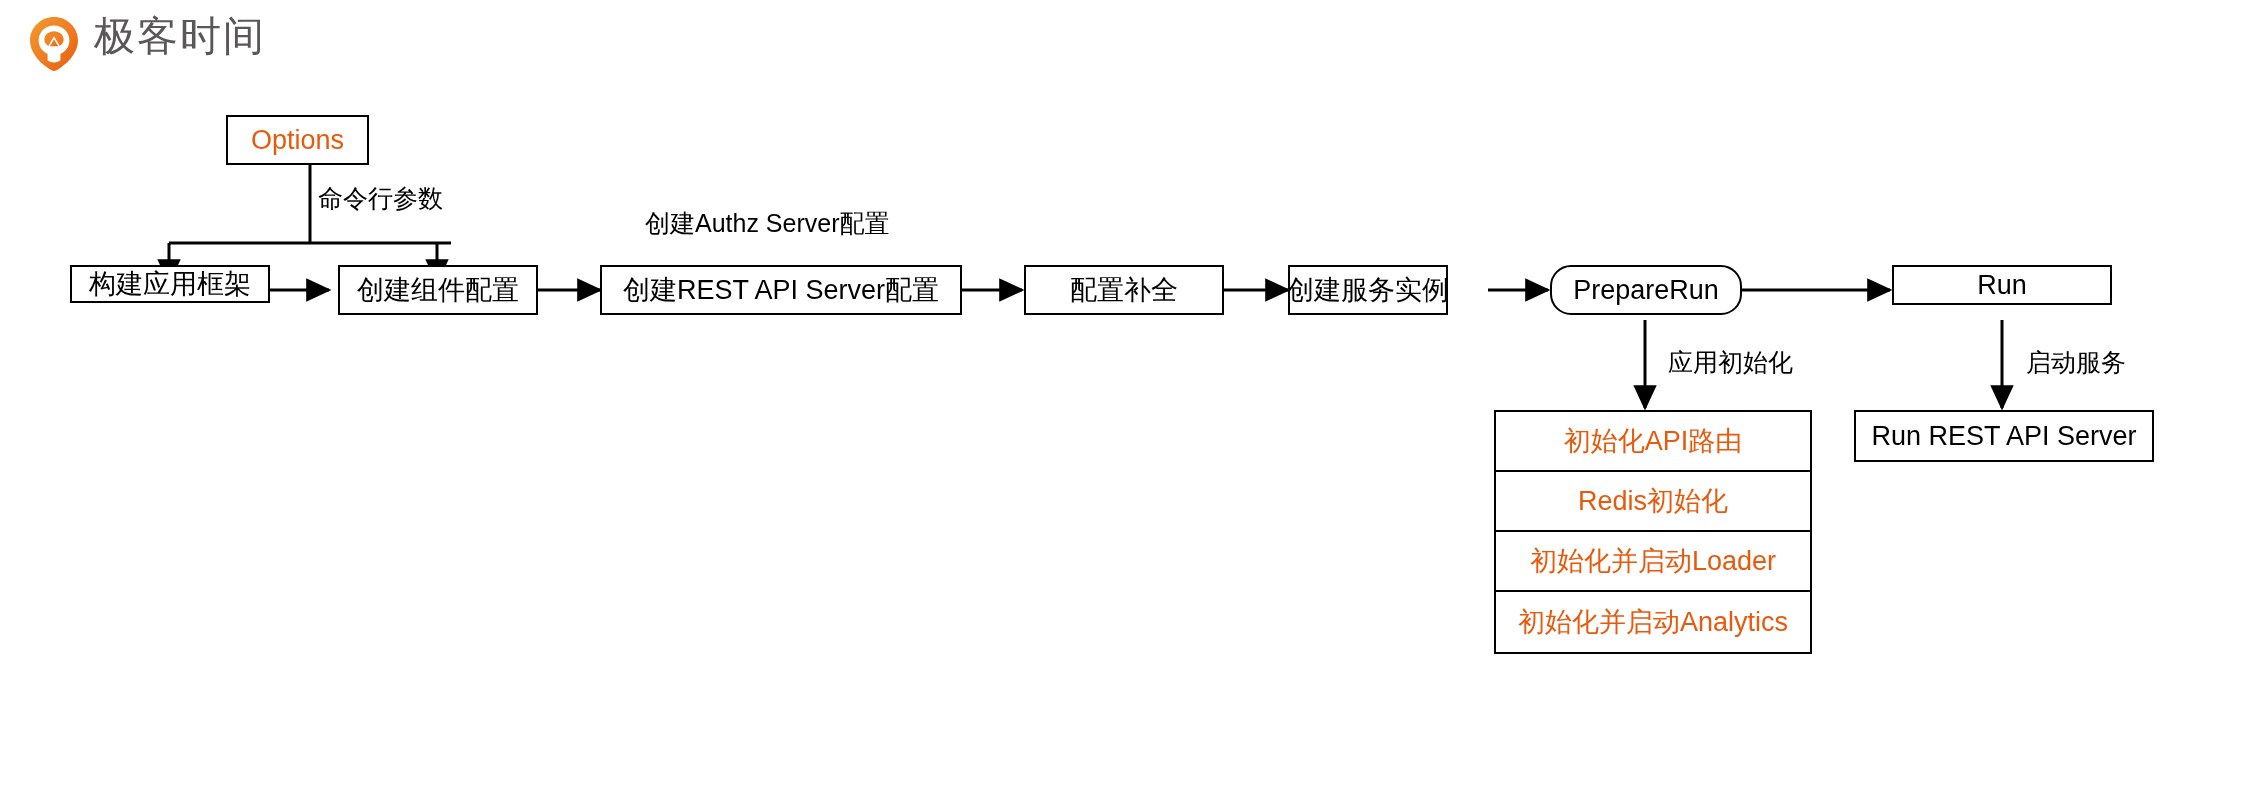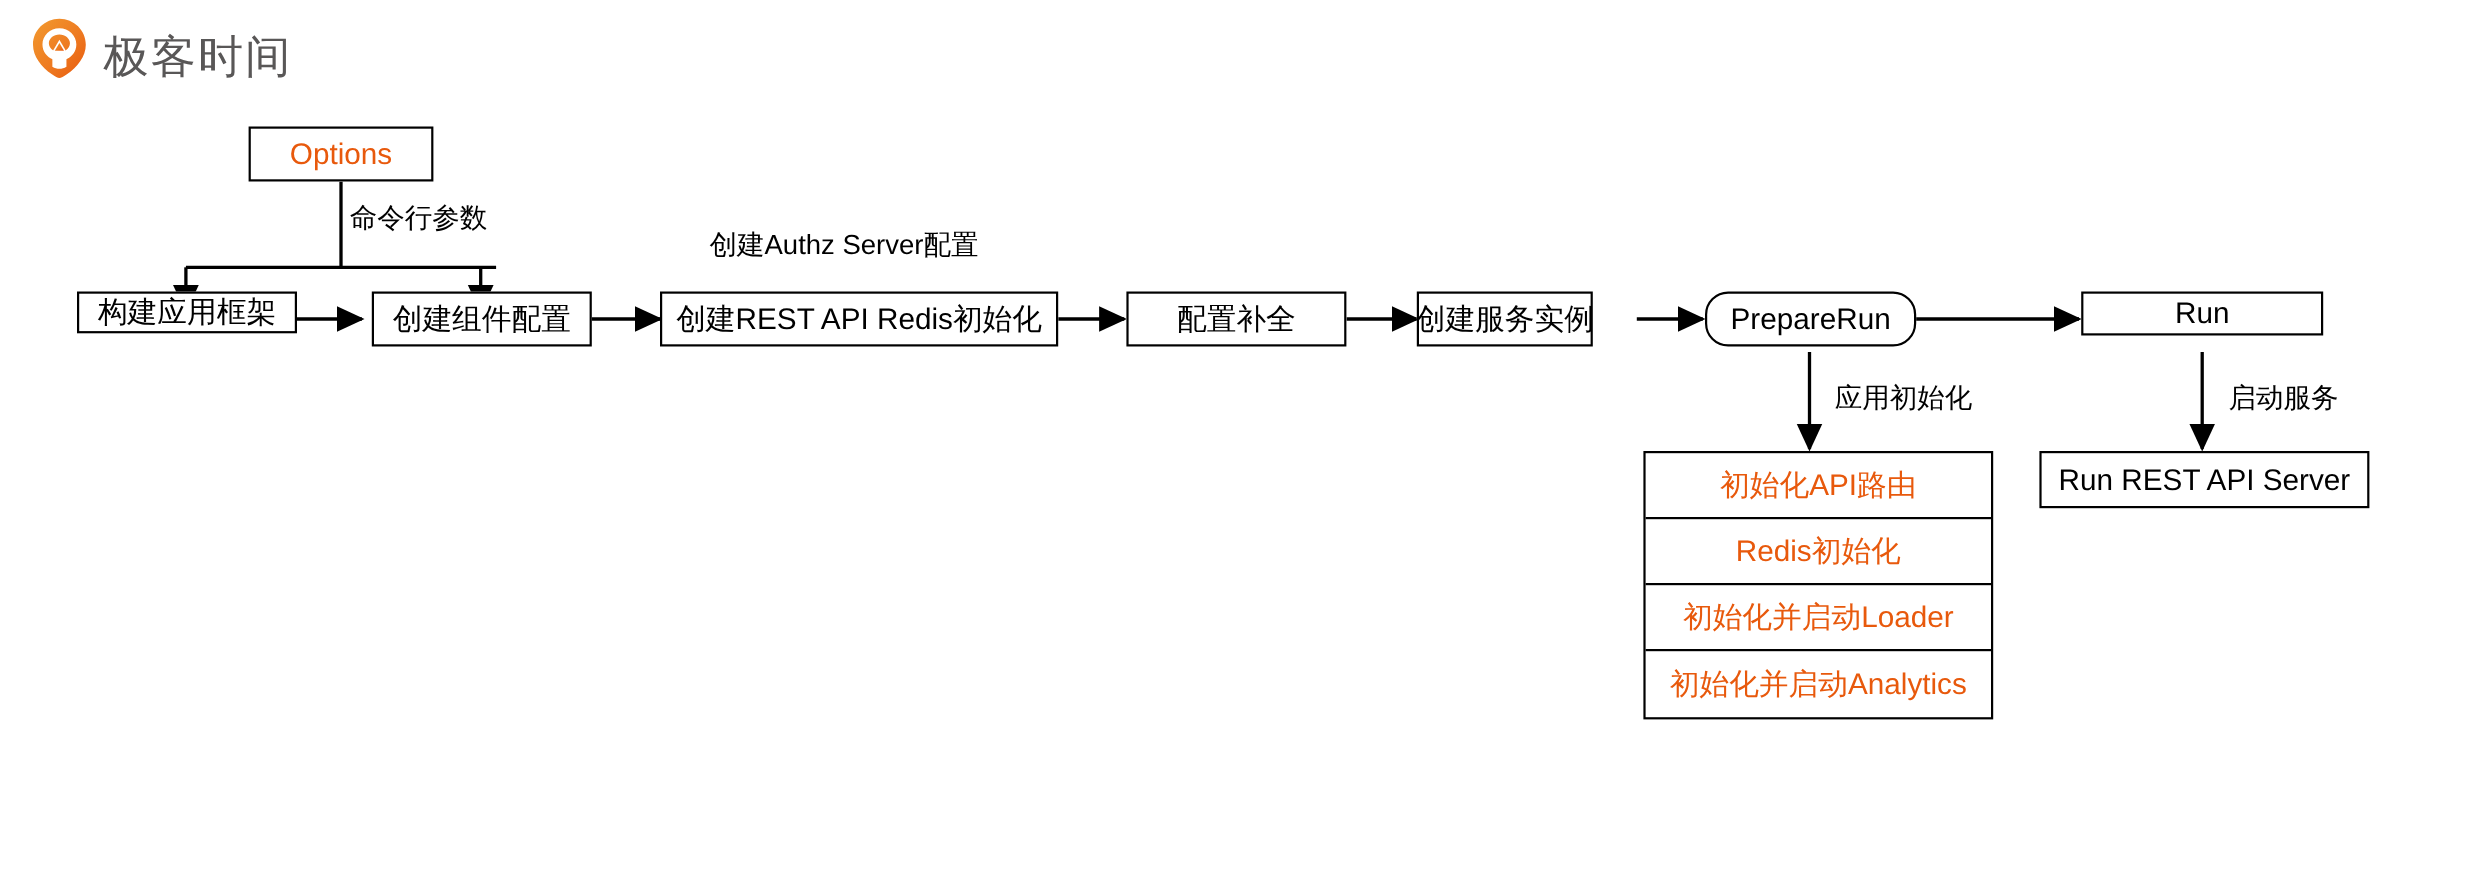--- a/index.html
+++ b/index.html
@@ -18,21 +18,21 @@
     background: #ffffff;
     overflow: hidden;
   }
 
   
   .brand {
     position: absolute;
     left: 28px;
     top: 16px;
     display: flex;
-    align-items: flex-end;
+    align-items: flex-start;
     gap: 14px;
   }
   .brand-mark {
     width: 52px;
     height: 56px;
     display: block;
   }
   .brand-text {
     font-size: 41px;
     letter-spacing: 2px;
@@ -144,42 +144,42 @@
       <path d="M1224,290 L1288,290" marker-end="url(#ah)"></path>
       <path d="M1488,290 L1548,290" marker-end="url(#ah)"></path>
       <path d="M1742,290 L1890,290" marker-end="url(#ah)"></path>
 
       <path d="M1645,320 L1645,408" marker-end="url(#ah)"></path>
 
       <path d="M2002,320 L2002,408" marker-end="url(#ah)"></path>
     </g>
   </svg>
 
-  <div class="node orange" style="left:226px; top:115px; width:168px; height:50px;">
+  <div class="node orange" style="left:226px; top:115px; width:143px; height:50px;">
     <span>Options</span>
   </div>
 
   <div class="edge-label" style="left:318px; top:186px;">命令行参数</div>
 
   <div class="edge-label" style="left:645px; top:211px;">创建Authz Server配置</div>
 
   <div class="edge-label" style="left:1668px; top:350px;">应用初始化</div>
 
   <div class="edge-label" style="left:2026px; top:350px;">启动服务</div>
 
   <div class="node" style="left:70px; top:265px; width:200px; height:38px;">
     <span>构建应用框架</span>
   </div>
 
   <div class="node" style="left:338px; top:265px; width:200px; height:50px;">
     <span>创建组件配置</span>
   </div>
 
   <div class="node" style="left:600px; top:265px; width:362px; height:50px;">
-    <span>创建REST API Redis初始化</span>
+    <span>创建REST API Server配置</span>
   </div>
 
   <div class="node" style="left:1024px; top:265px; width:200px; height:50px;">
     <span>配置补全</span>
   </div>
 
   <div class="node" style="left:1288px; top:265px; width:160px; height:50px;">
     <span>创建服务实例</span>
   </div>
 

